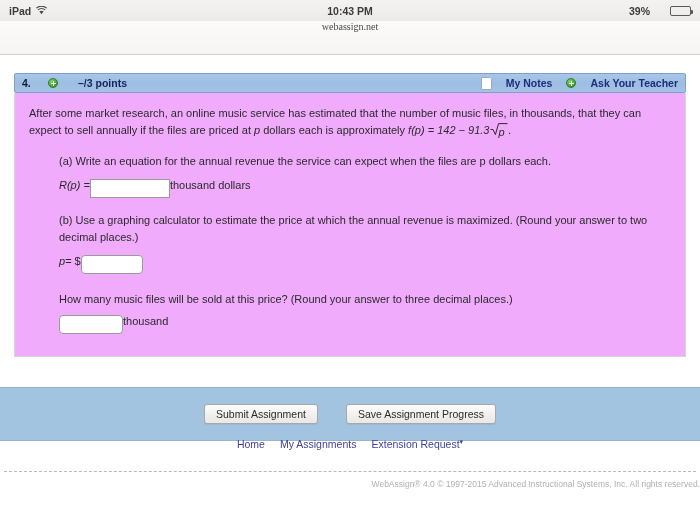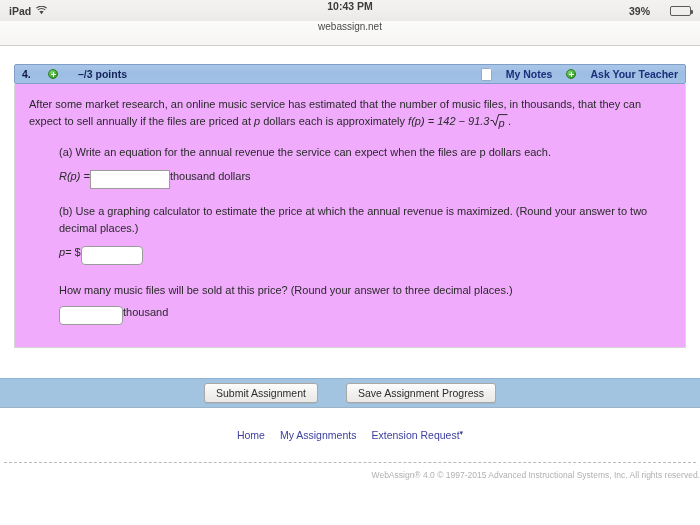--- a/index.html
+++ b/index.html
@@ -15,20 +15,21 @@
     color: #222222;
     overflow: hidden;
     position: relative;
   }
 
   
   .status-bar {
     height: 21px;
     background: linear-gradient(to bottom, #f4f2f0 0%, #efeeec 60%, #eae9e7 100%);
     display: flex;
+    align-items: center;
     padding: 0 9px;
     box-sizing: border-box;
     position: relative;
   }
   .status-left {
     display: flex;
     align-items: center;
     gap: 5px;
     font-size: 10.5px;
     font-weight: bold;
@@ -74,27 +75,28 @@
   }
   .battery-fill {
     height: 100%;
     width: 39%;
     background: #4a4a4a;
     border-radius: 1px;
   }
 
   
   .url-bar {
-    height: 25px;
+    height: 34px;
     background: linear-gradient(to bottom, #fbfbfa 0%, #f6f5f4 100%);
     border-bottom: 1px solid #d2d0cd;
     display: flex;
     align-items: flex-start;
     justify-content: center;
     box-sizing: border-box;
+    font-family: Liberation Serif, serif;
   }
   .url-text {
     font-size: 10px;
     color: #4a4a4a;
     line-height: 12px;
   }
 
   
   .page {
     background: #ffffff;
@@ -247,21 +249,21 @@
     padding-left: 30px;
   }
   .subq .answer-row { margin-top: 7px; }
 
   
   .action-bar {
     position: absolute;
     left: 0;
     right: 0;
     top: 314px;
-    height: 30px;
+    height: 54px;
     background: #a3c4e0;
     border-top: 1px solid #8fb3d4;
     border-bottom: 1px solid #9bb4c8;
     display: flex;
     align-items: center;
     justify-content: center;
     gap: 28px;
     box-sizing: border-box;
   }
   .btn {

